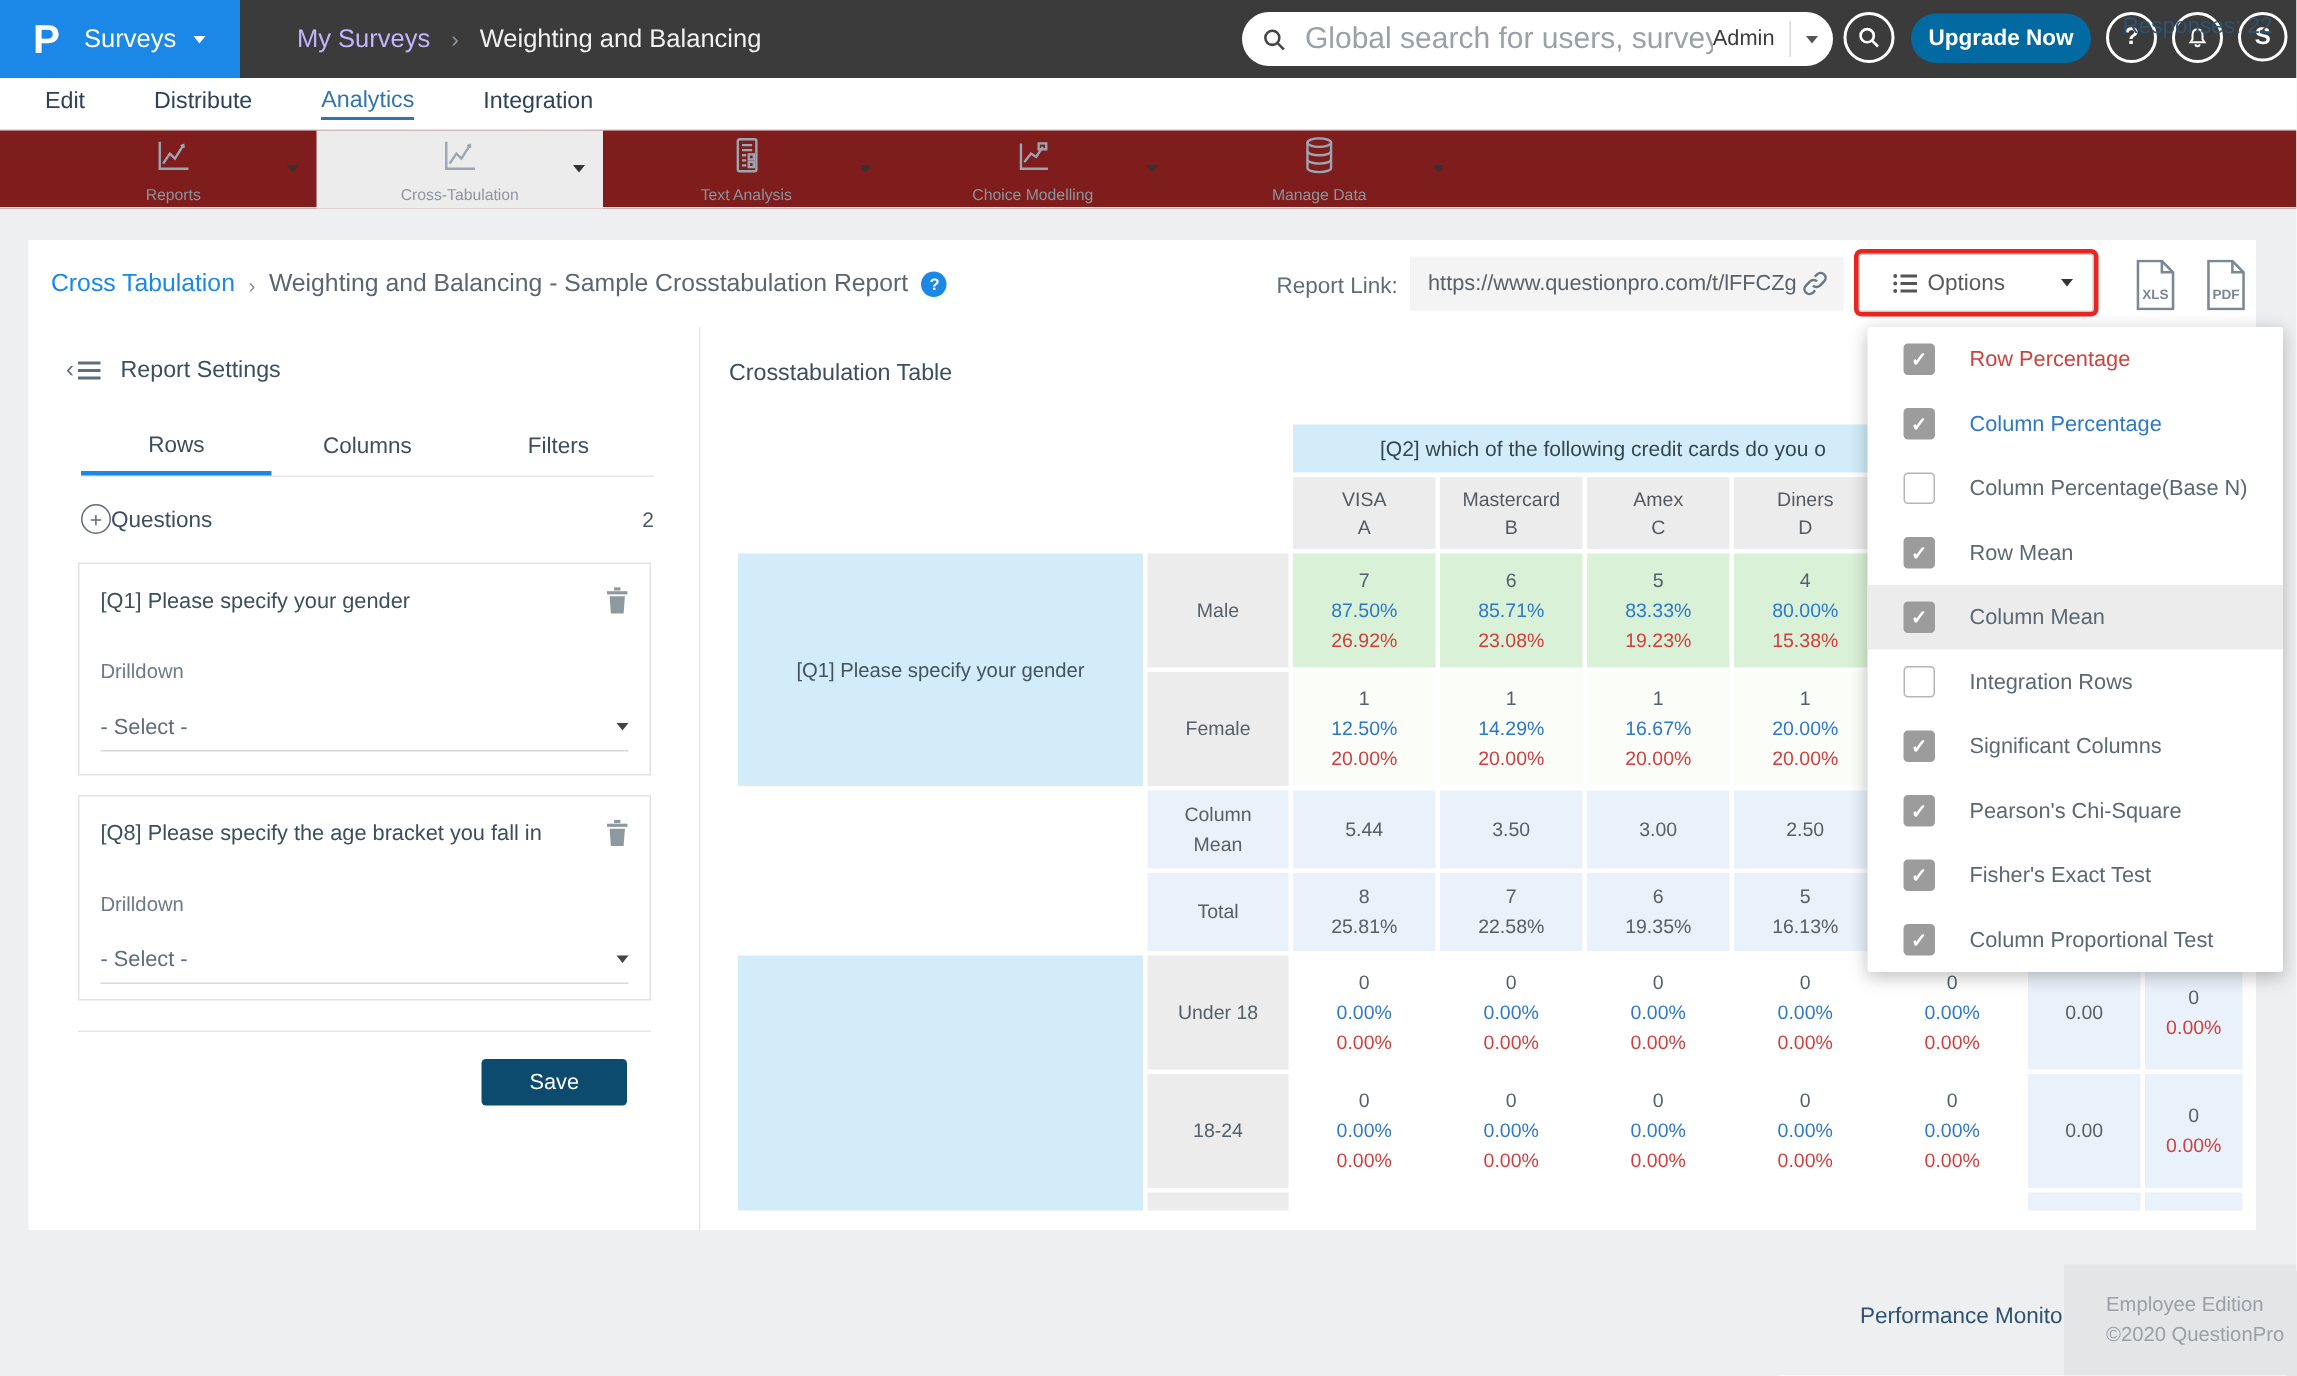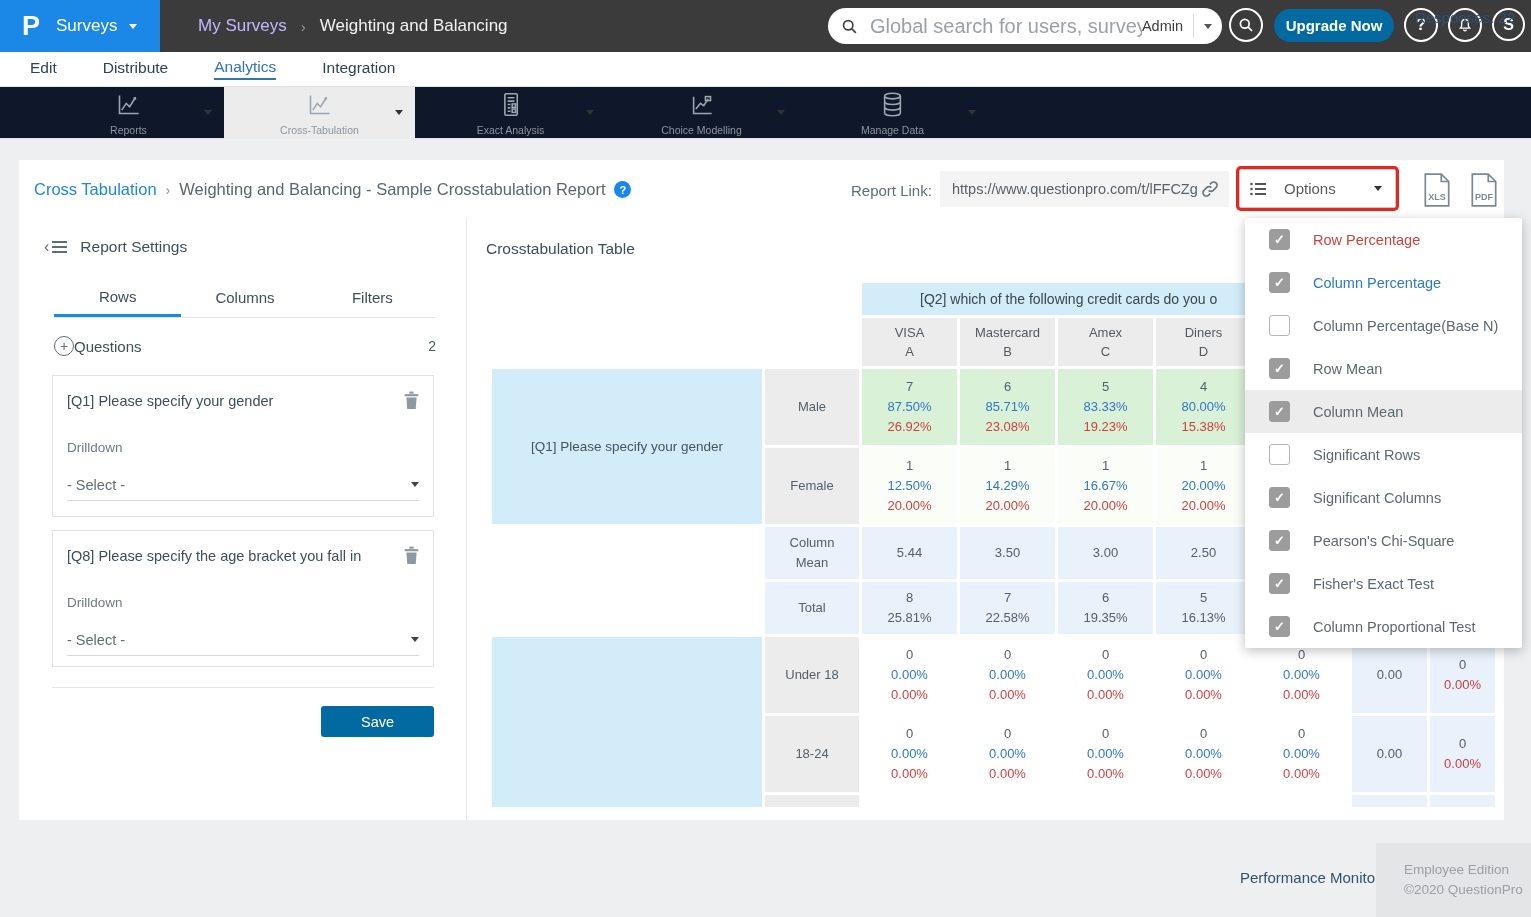--- a/index.html
+++ b/index.html
@@ -22,38 +22,38 @@
   .scope{font-size:14.5px;color:#3c3c3c;margin-right:10px;cursor:pointer}
   .pill-div{width:1px;height:24px;background:#d9d9d9;margin-right:10px}
   .circle-btn{position:absolute;top:8px;width:34px;height:34px;border:2px solid #fff;border-radius:50%;color:#fff;display:flex;align-items:center;justify-content:center;font-size:16px;font-weight:bold;cursor:pointer}
   .upgrade{position:absolute;left:1274px;top:9px;width:120px;height:33px;background:#0369a1;border-radius:17px;color:#fff;font-size:15px;font-weight:bold;display:flex;align-items:center;justify-content:center;cursor:pointer}
   
   .nav{position:absolute;left:0;top:52px;width:1531px;height:35px;background:#fff;border-bottom:1px solid #dfe3e6;display:flex;align-items:center;padding-left:30px;gap:46px}
   .nav-item{font-size:15.5px;color:#2e4257;cursor:pointer;padding-bottom:2px}
   .nav-item.active{color:#3474ad;border-bottom:2px solid #3474ad}
   .responses{position:absolute;right:16px;top:0;height:35px;display:flex;align-items:center;font-size:15px;color:#2e5272}
   
-  .toolbar{position:absolute;left:0;top:87px;width:1531px;height:52px;background:#0f172a;border-bottom:1px solid #e2e2e2;display:flex;padding-left:33px}
+  .toolbar{position:absolute;left:0;top:87px;width:1531px;height:52px;background:#7f1d1d;border-bottom:1px solid #e2e2e2;display:flex;padding-left:20px}
   .tool{position:relative;width:191px;height:52px;display:flex;flex-direction:column;align-items:center;justify-content:center;cursor:pointer}
   .tool.active{background:#ececec}
   .tool .tlabel{font-size:10.5px;color:#8c959d;margin-top:2px}
   .tool .tcaret{position:absolute;right:12px;top:23px;color:#333}
   .tool svg{stroke:#9aa7b2;fill:none;stroke-width:1.4}
   
   .panel{position:absolute;left:19px;top:160px;width:1485px;height:660px;background:#fff}
   .vdiv{position:absolute;left:447px;top:58px;bottom:0;width:1px;background:#e8e8e8}
   .crumb{position:absolute;left:15px;top:20px;display:flex;align-items:center;gap:9px;font-size:16.5px}
   .crumb .link{color:#1b87e6;cursor:pointer}
   .crumb .sep{color:#8a9199;font-size:14px}
   .crumb .title{color:#5b6670}
   .qmark{width:17px;height:17px;border-radius:50%;background:#1b87e6;color:#fff;font-size:11px;font-weight:bold;display:inline-flex;align-items:center;justify-content:center}
   .rl-label{position:absolute;left:832px;top:22px;font-size:15px;color:#5f6d79}
   .url-box{position:absolute;left:921px;top:11px;width:289px;height:36px;background:#f4f4f4;display:flex;align-items:center;padding:0 8px 0 12px}
   .url-box .url{flex:1;font-size:14.5px;color:#5a6168;white-space:nowrap;overflow:hidden}
-  .options-btn{position:absolute;left:1220px;top:9px;width:157px;height:39px;background:#fff;border:1px solid #c9c9c9;border-radius:2px;box-shadow:0 0 0 3px #e8251f;display:flex;align-items:center;padding-left:10px;gap:18px;cursor:pointer}
+  .options-btn{position:absolute;left:1220px;top:9px;width:157px;height:39px;background:#fff;border:1px solid #c9c9c9;border-radius:2px;box-shadow:0 0 0 3px #e8251f;display:flex;align-items:center;padding-left:22px;gap:7px;cursor:pointer}
   .options-btn .olabel{font-size:15px;color:#5a5a5a}
   .options-btn .ocaret{position:absolute;right:13px;color:#333}
   .export{position:absolute;top:13px;cursor:pointer}
   
   .set-head{position:absolute;left:25px;top:78px;display:flex;align-items:center;gap:13px}
   .collapse{display:flex;align-items:center;gap:3px;color:#5f6d79;cursor:pointer}
   .bars{display:flex;flex-direction:column;gap:3px}
   .bars i{width:15px;height:2px;background:#5f6d79}
   .set-title{font-size:15.5px;color:#3d4f5c}
   .tabs{position:absolute;left:35px;top:118px;width:382px;height:40px;display:flex;border-bottom:1px solid #e6e6e6}
@@ -64,21 +64,21 @@
   .qrow .qlabel{font-size:15px;color:#3d4f5c;}
   .qrow .qcount{margin-left:auto;font-size:14px;color:#4a5a66}
   .card{position:absolute;left:33px;width:382px;border:1px solid #e3e3e3;background:#fff}
   .card1{top:215px;height:142px}.card2{top:370px;height:137px}
   .card .ctitle{position:absolute;left:14px;top:17px;right:40px;font-size:14.5px;color:#3d4f5c}
   .card .trash{position:absolute;right:13px;top:15px;cursor:pointer}
   .card .drill{position:absolute;left:14px;top:64px;font-size:13.5px;color:#6b7b88}
   .card .select{position:absolute;left:14px;right:14px;top:93px;height:32px;border-bottom:1px solid #d8d8d8;display:flex;align-items:center;font-size:14.5px;color:#5f6d79;cursor:pointer}
   .card .select .tri{margin-left:auto;color:#444}
   .hdiv{position:absolute;left:33px;top:527px;width:382px;height:1px;background:#e6e6e6}
-  .save{position:absolute;left:302px;top:546px;width:113px;height:31px;background:#0369a1;border-radius:3px;color:#fff;font-size:14.5px;display:flex;align-items:center;justify-content:center;cursor:pointer}
+  .save{position:absolute;left:302px;top:546px;width:97px;height:31px;background:#0c4a6e;border-radius:3px;color:#fff;font-size:14.5px;display:flex;align-items:center;justify-content:center;cursor:pointer}
   
   .ct-title{position:absolute;left:467px;top:80px;font-size:15.5px;color:#3d4f5c}
   .ct-wrap{position:absolute;left:470px;top:120px;width:1012px;height:527px;overflow:hidden}
   .ctab{border-collapse:separate;border-spacing:3px;table-layout:fixed;width:1009px}
   .ctab td{text-align:center;vertical-align:middle;font-size:13px;line-height:20px;color:#55606a;padding:2px 4px;overflow:hidden}
   .ctab .blank{background:transparent}
   .ctab .qhead{background:#d2ecf9;color:#37474f;font-size:14px;text-align:left;padding-left:58px;white-space:nowrap}
   .ctab .chead{background:#ececec;color:#525a61;line-height:19px}
   .ctab .qcell{background:#d2ecf9;color:#44545f;font-size:13.5px}
   .ctab .rlabel{background:#ececec;color:#55606a}
@@ -173,21 +173,21 @@
       <span class="tcaret tri"></span>
     </div>
     <div class="tool">
       <span><svg width="27" height="27" viewBox="0 0 24 24">
           <rect x="7" y="2.5" width="11" height="19" rx="1"></rect>
           <path d="M9.5 6h6M9.5 9h6M9.5 12h2.5"></path>
           <rect x="13.5" y="11.5" width="3" height="3"></rect>
           <rect x="13.5" y="16" width="3" height="3"></rect>
           <path d="M9.5 15h2.5M9.5 18h2.5"></path>
         </svg></span>
-      <span class="tlabel">Exact Analysis</span>
+      <span class="tlabel">Text Analysis</span>
       <span class="tcaret tri"></span>
     </div>
     <div class="tool">
       <span><svg width="27" height="27" viewBox="0 0 24 24">
           <path d="M5 5v15h16"></path>
           <path d="M7 16l4-5 3 2 4-6"></path>
           <rect x="15.5" y="5" width="4.5" height="3.5"></rect>
         </svg></span>
       <span class="tlabel">Choice Modelling</span>
       <span class="tcaret tri"></span>
@@ -528,21 +528,21 @@
     <div class="menu-item">
       <span class="cb on">✓</span>
       <span class="mlabel ">Row Mean</span>
     </div>
     <div class="menu-item hl">
       <span class="cb on">✓</span>
       <span class="mlabel ">Column Mean</span>
     </div>
     <div class="menu-item">
       <span class="cb"></span>
-      <span class="mlabel ">Significant Rows</span>
+      <span class="mlabel ">Integration Rows</span>
     </div>
     <div class="menu-item">
       <span class="cb on">✓</span>
       <span class="mlabel ">Significant Columns</span>
     </div>
     <div class="menu-item">
       <span class="cb on">✓</span>
       <span class="mlabel ">Pearson's Chi-Square</span>
     </div>
     <div class="menu-item">

